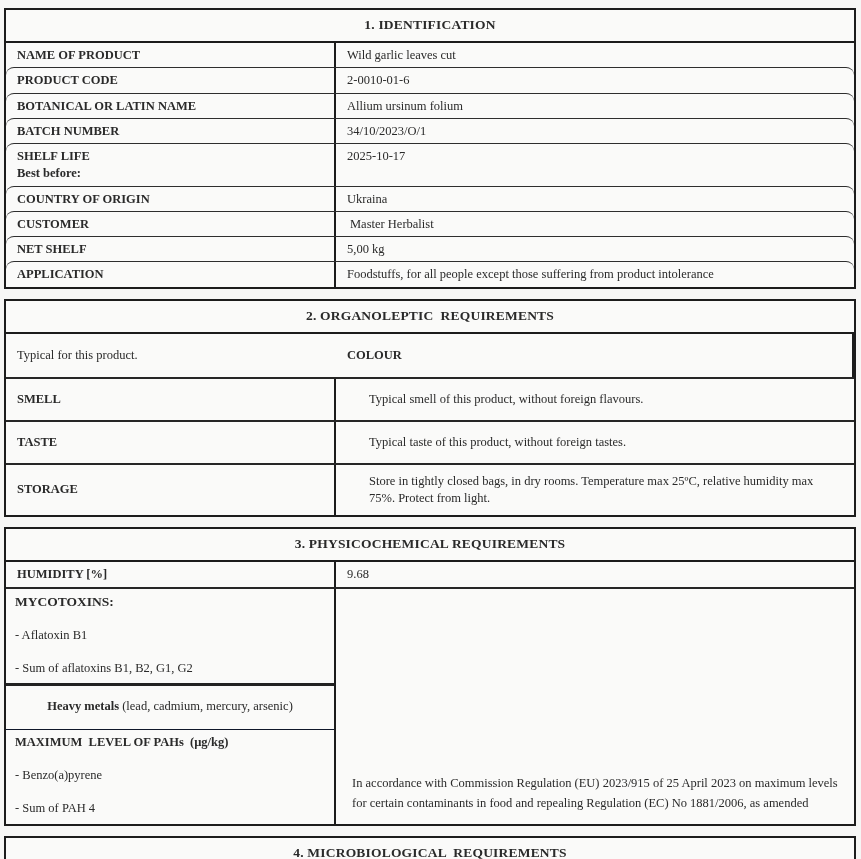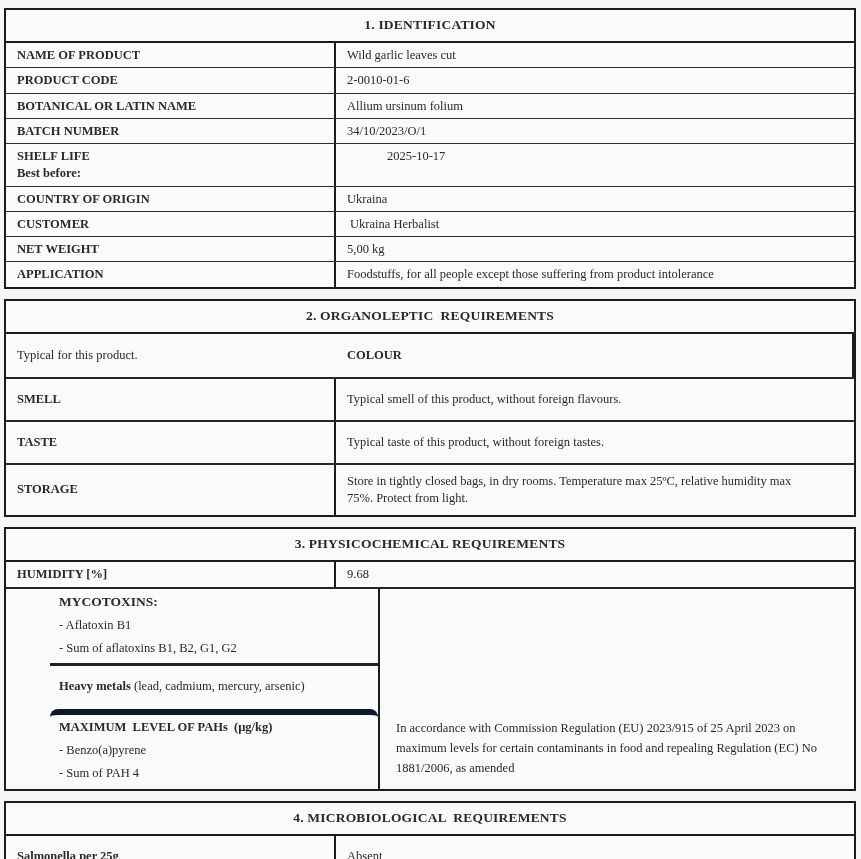--- a/index.html
+++ b/index.html
@@ -30,44 +30,44 @@
     border-bottom: 2px solid #1c1c1c;
     white-space: pre-wrap;
   }
 
   .row { display: grid; grid-template-columns: 330px 1fr; }
   .cell { padding: 4px 11px 3px; font-size: 12.5px; line-height: 1.38; }
   .label { font-weight: bold; border-right: 2px solid #1c1c1c; }
   .label2 { font-weight: bold; }
 
   
-  .s1 .row + .row { border-top: 1px solid #2e2e2e; }
+  .s1 .row + .row { border-top: 1px solid #2e2e2e; border-radius: 8px; }
   .s1 .row { min-height: 24px; }
-  .s1 .sep2 { border-top-width: 2px; gap: 40px; }
+  .s1 .sep2 { border-top-width: 2px; }
   .s1 .sep3 { border-top-width: 3px; }
   .s1 .row-shelf { min-height: 42px; }
   .indent-sm { padding-left: 14px; }
 
   
-  .s2 .row + .row { border-top: 2px solid #262626; }
+  .s2 .row + .row { border-top: 2px solid #262626; gap: 22px; }
   .s2 .row { min-height: 43px; }
   .s2 .cell { display: flex; flex-direction: column; justify-content: center; }
   .s2 .row-storage { min-height: 52px; }
   .wrap-limit { max-width: 470px; }
 
   
   .s3 .row-humidity { min-height: 25px; }
-  .s3 .row-merged { border-top: 2px solid #262626; display: grid; grid-template-columns: 330px 1fr; padding-left: 44px; }
+  .s3 .row-merged { border-top: 2px solid #262626; display: grid; grid-template-columns: 330px 1fr; }
   .left-blocks { border-right: 2px solid #1c1c1c; }
   .block { padding: 5px 9px 7px; font-size: 12.5px; }
-  .block-heavy { border-top: 3px solid #222; min-height: 46px; display: flex; align-items: center; }
-  .block-pah { border-top: 6px solid #0f172a; min-height: 74px; border-radius: 8px; }
+  .block-heavy { border-top: 3px solid #222; min-height: 46px; display: flex; align-items: center; justify-content: center; }
+  .block-pah { border-top: 1px solid #0f172a; min-height: 74px; }
   .group-heading { font-weight: bold; font-size: 13.5px; white-space: pre-wrap; }
   .group-heading.sm { font-size: 12.5px; }
-  .list-item { margin-top: 7px; font-size: 12.5px; line-height: 1.3; }
+  .list-item { margin-top: 17px; font-size: 12.5px; line-height: 1.3; }
   .reg-cell { display: flex; align-items: flex-end; padding: 10px 16px; }
   .reg-text { font-size: 12.5px; line-height: 1.62; max-width: 502px; }
 
   
   .s4 .row { min-height: 41px; }
   .s4 .cell { display: flex; flex-direction: column; justify-content: center; }
 </style>
 </head>
 <body>
 
@@ -98,24 +98,24 @@
         <div class="label2">Best before:</div>
       </div>
       <div class="cell value">2025-10-17</div>
     </div>
     <div class="row">
       <div class="cell label">COUNTRY OF ORIGIN</div>
       <div class="cell value">Ukraina</div>
     </div>
     <div class="row">
       <div class="cell label">CUSTOMER</div>
-      <div class="cell value indent-sm">Ukraina Herbalist</div>
+      <div class="cell value indent-sm">Master Herbalist</div>
     </div>
     <div class="row sep3">
-      <div class="cell label">NET WEIGHT</div>
+      <div class="cell label">NET SHELF</div>
       <div class="cell value">5,00 kg</div>
     </div>
     <div class="row">
       <div class="cell label">APPLICATION</div>
       <div class="cell value">Foodstuffs, for all people except those suffering from product intolerance</div>
     </div>
   </section>
 
   <section class="tbl s2">
     <div class="tbl-header">2. ORGANOLEPTIC  REQUIREMENTS</div>

